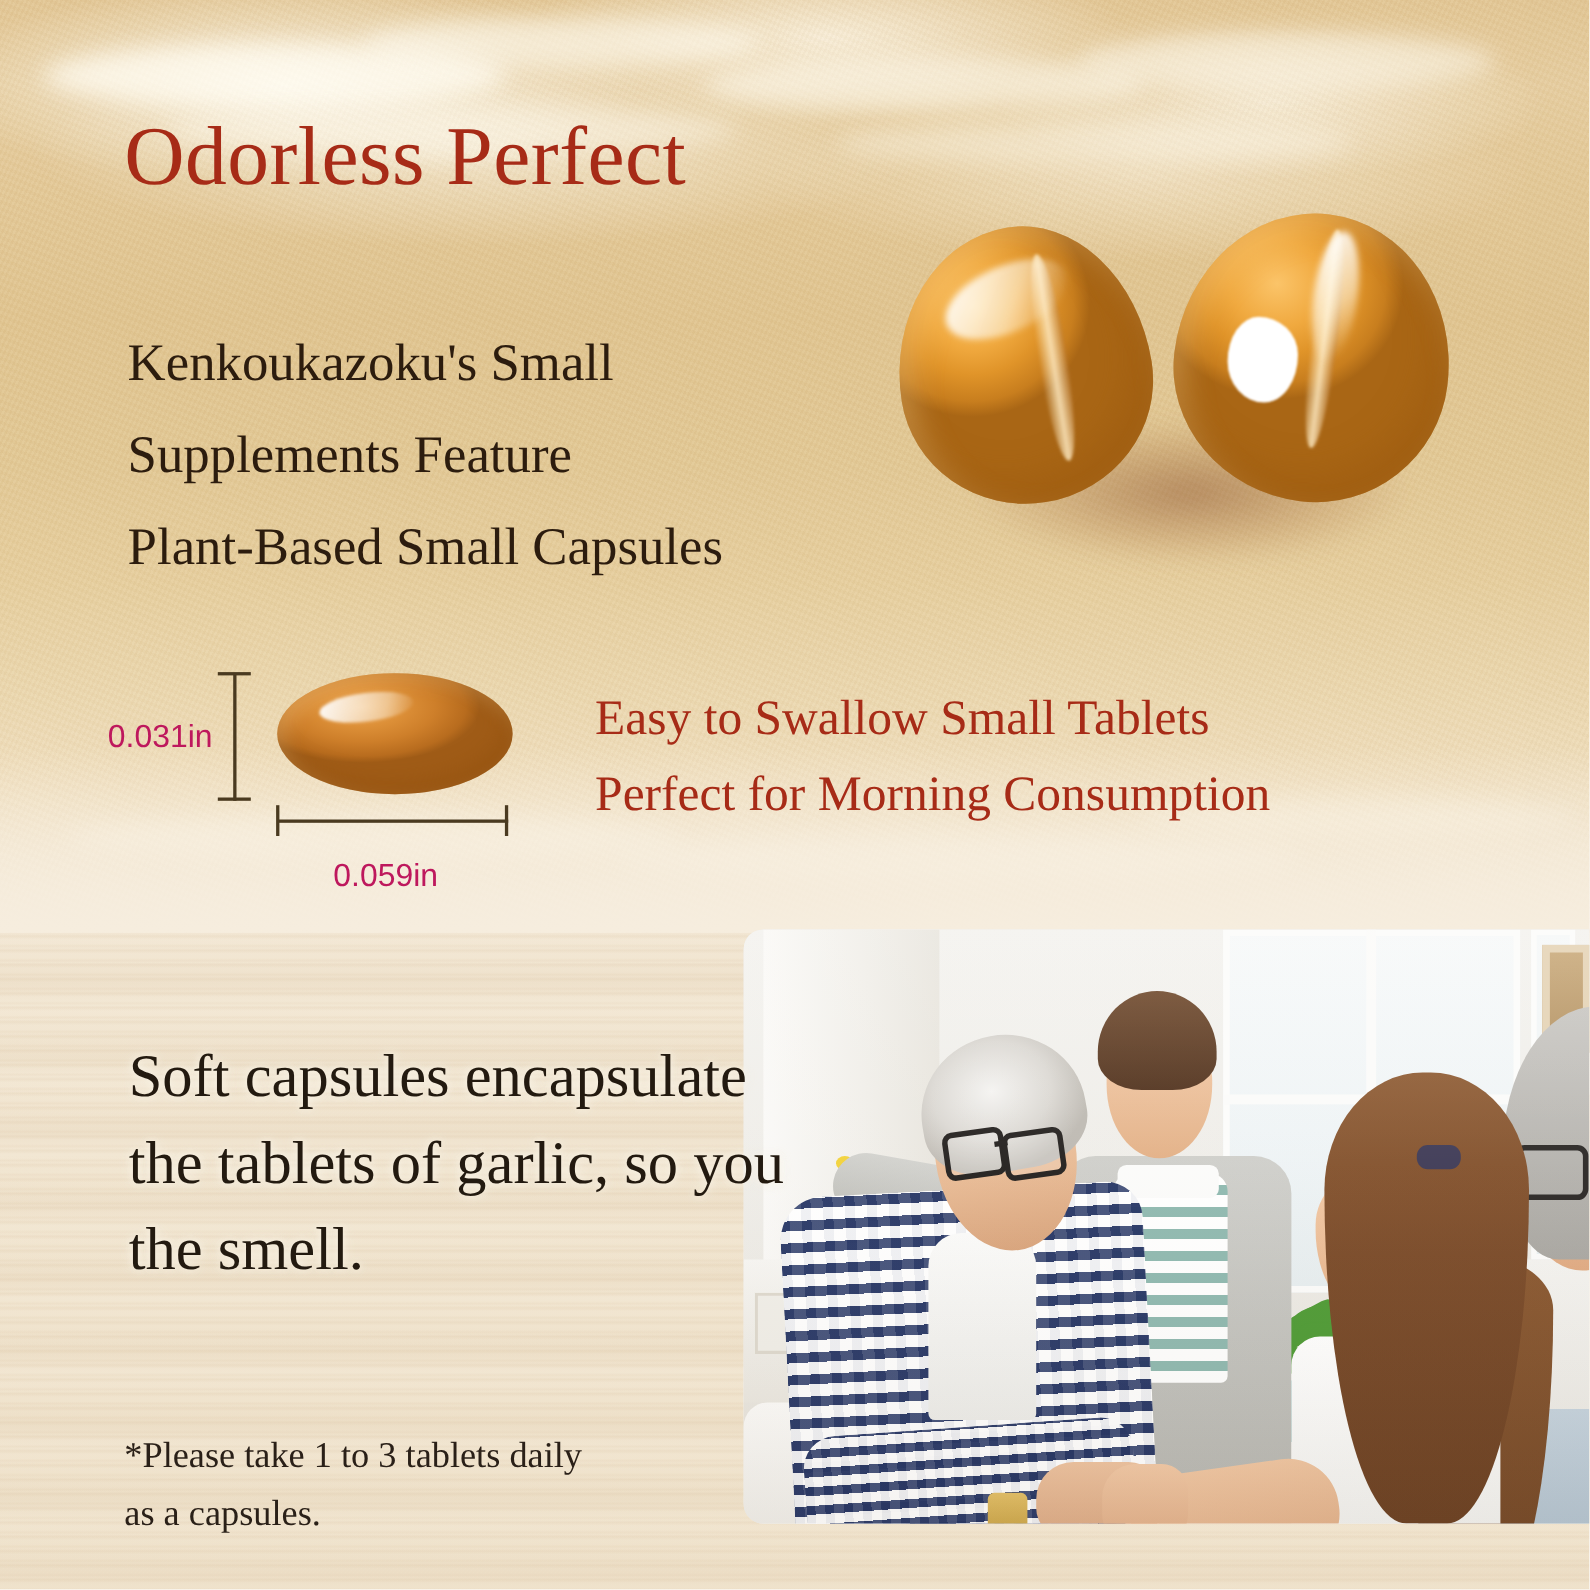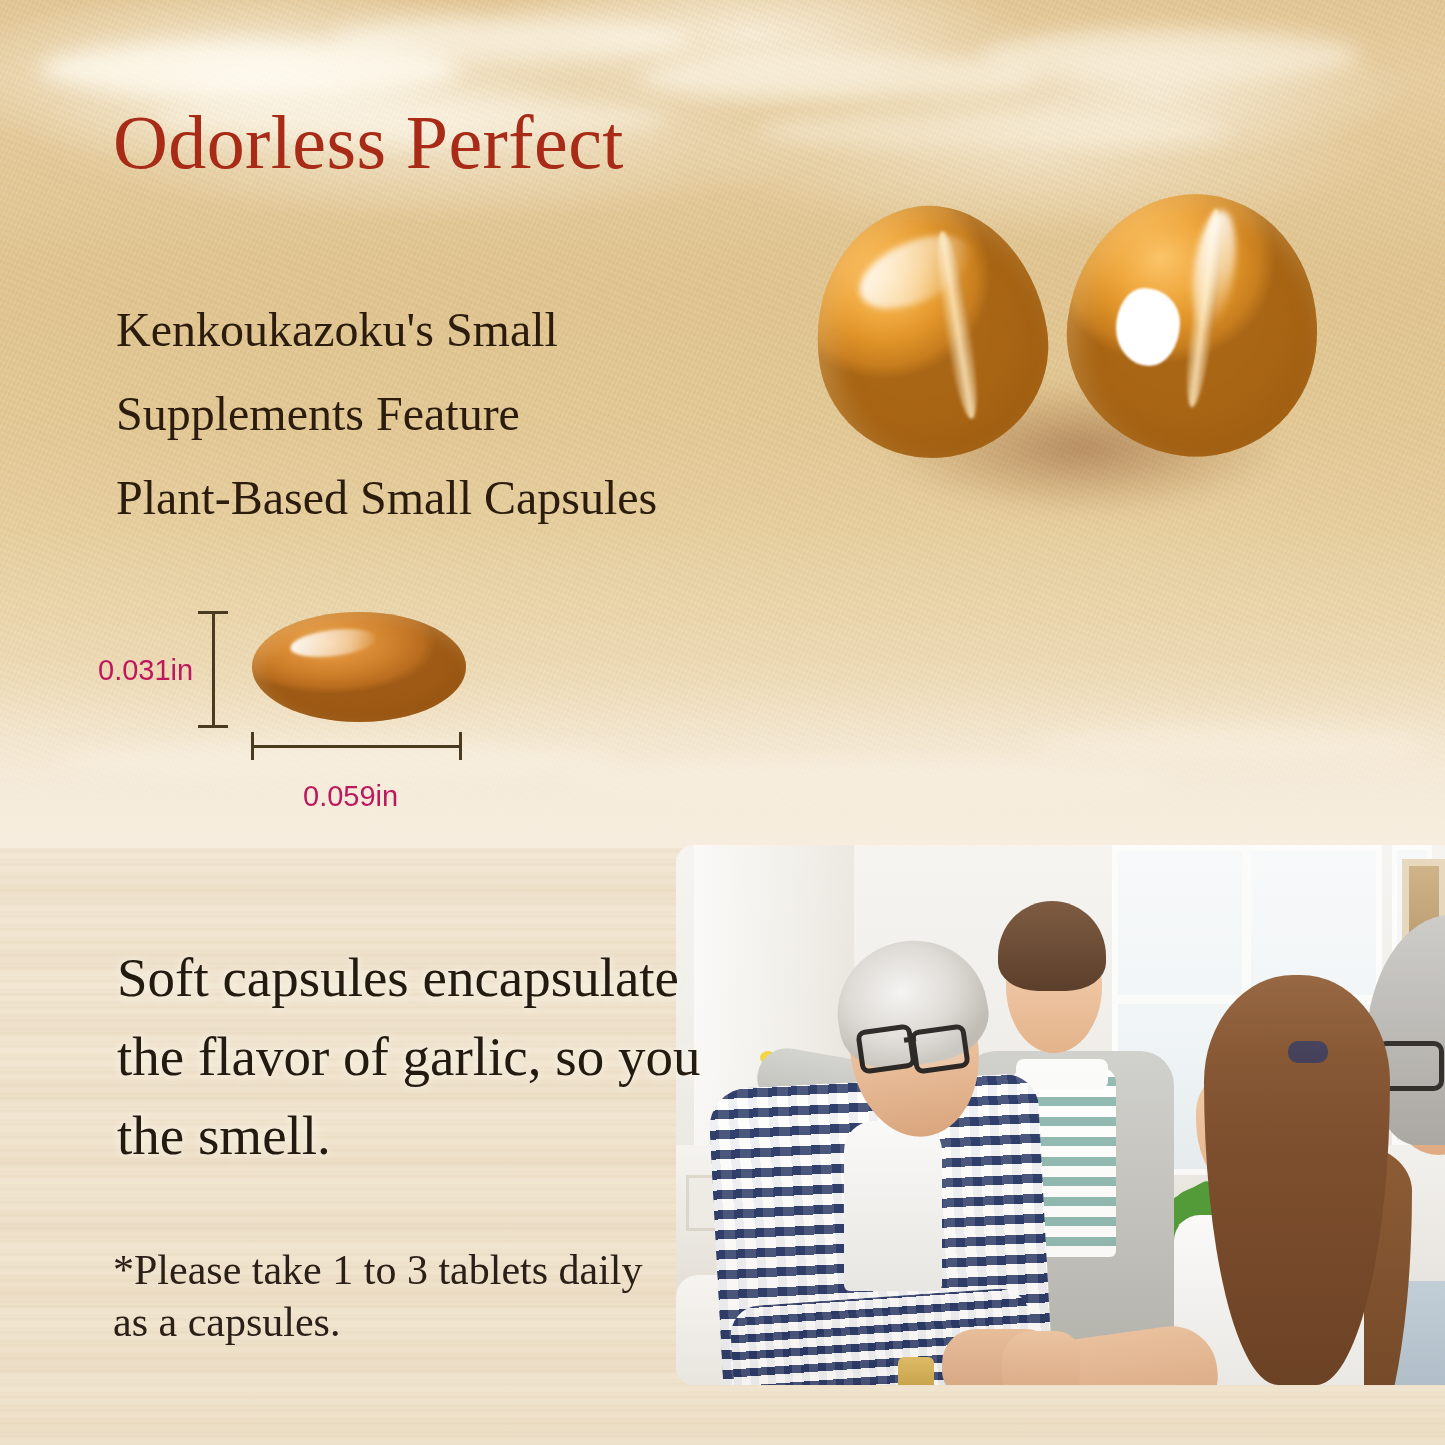--- a/index.html
+++ b/index.html
@@ -211,22 +211,22 @@
     left: 117px; top: 938px;
     font-size: 55px;
     line-height: 79px;
     color: #231A10;
     white-space: nowrap;
     z-index: 6;
     text-shadow: 0 0 8px rgba(250,244,232,0.95), 0 0 14px rgba(250,244,232,0.75);
   }
   .note {
     position: absolute;
-    left: 113px; top: 1244px;
-    font-size: 42px;
+    left: 113px; top: 1298px;
+    font-size: 33px;
     line-height: 52px;
     color: #2A2018;
     white-space: nowrap;
     z-index: 6;
   }
 
   
   .family-photo {
     position: absolute;
     left: 676px; top: 845px;
@@ -422,20 +422,24 @@
     <div class="dim-line dim-cap-h" style="left:198px; top:611px;"></div>
     <div class="dim-line dim-cap-h" style="left:198px; top:725px;"></div>
     <div class="dim-label" style="left:98px; top:654px;">0.031in</div>
 
     <div class="dim-line dim-h" style="left:252px; top:745px; width:210px;"></div>
     <div class="dim-line dim-cap-v" style="left:251px; top:732px;"></div>
     <div class="dim-line dim-cap-v" style="left:459px; top:732px;"></div>
     <div class="dim-label" style="left:303px; top:780px;">0.059in</div>
   </div>
 
+  <div class="redline">
+    <div>Easy to Swallow Small Tablets</div>
+    <div>Perfect for Morning Consumption</div>
+  </div>
 
   <div class="family-photo">
     <div class="fp fp-wall"></div>
     <div class="fp fp-pillar"></div>
 
     <div class="fp fp-window"></div>
     <div class="fp fp-win-mullion-v" style="left:566px;"></div>
     <div class="fp fp-win-mullion-h" style="top:150px;"></div>
     <div class="fp fp-window2"></div>
     <div class="fp fp-frame"></div>
@@ -489,21 +493,21 @@
     <div class="fp fp-girl-hand"></div>
     <div class="fp fp-girl-face"></div>
     <div class="fp fp-girl-hair"></div>
     <div class="fp fp-girl-tie"></div>
 
     <div class="fp fp-grade"></div>
   </div>
 
   <div class="bodycopy">
     <div>Soft capsules encapsulate</div>
-    <div>the flavor of garlic, so you</div>
+    <div>the tablets of garlic, so you</div>
     <div>the smell.</div>
   </div>
 
   <div class="note">
     <div>*Please take 1 to 3 tablets daily</div>
     <div>as a capsules.</div>
   </div>
 
 </div>
 

